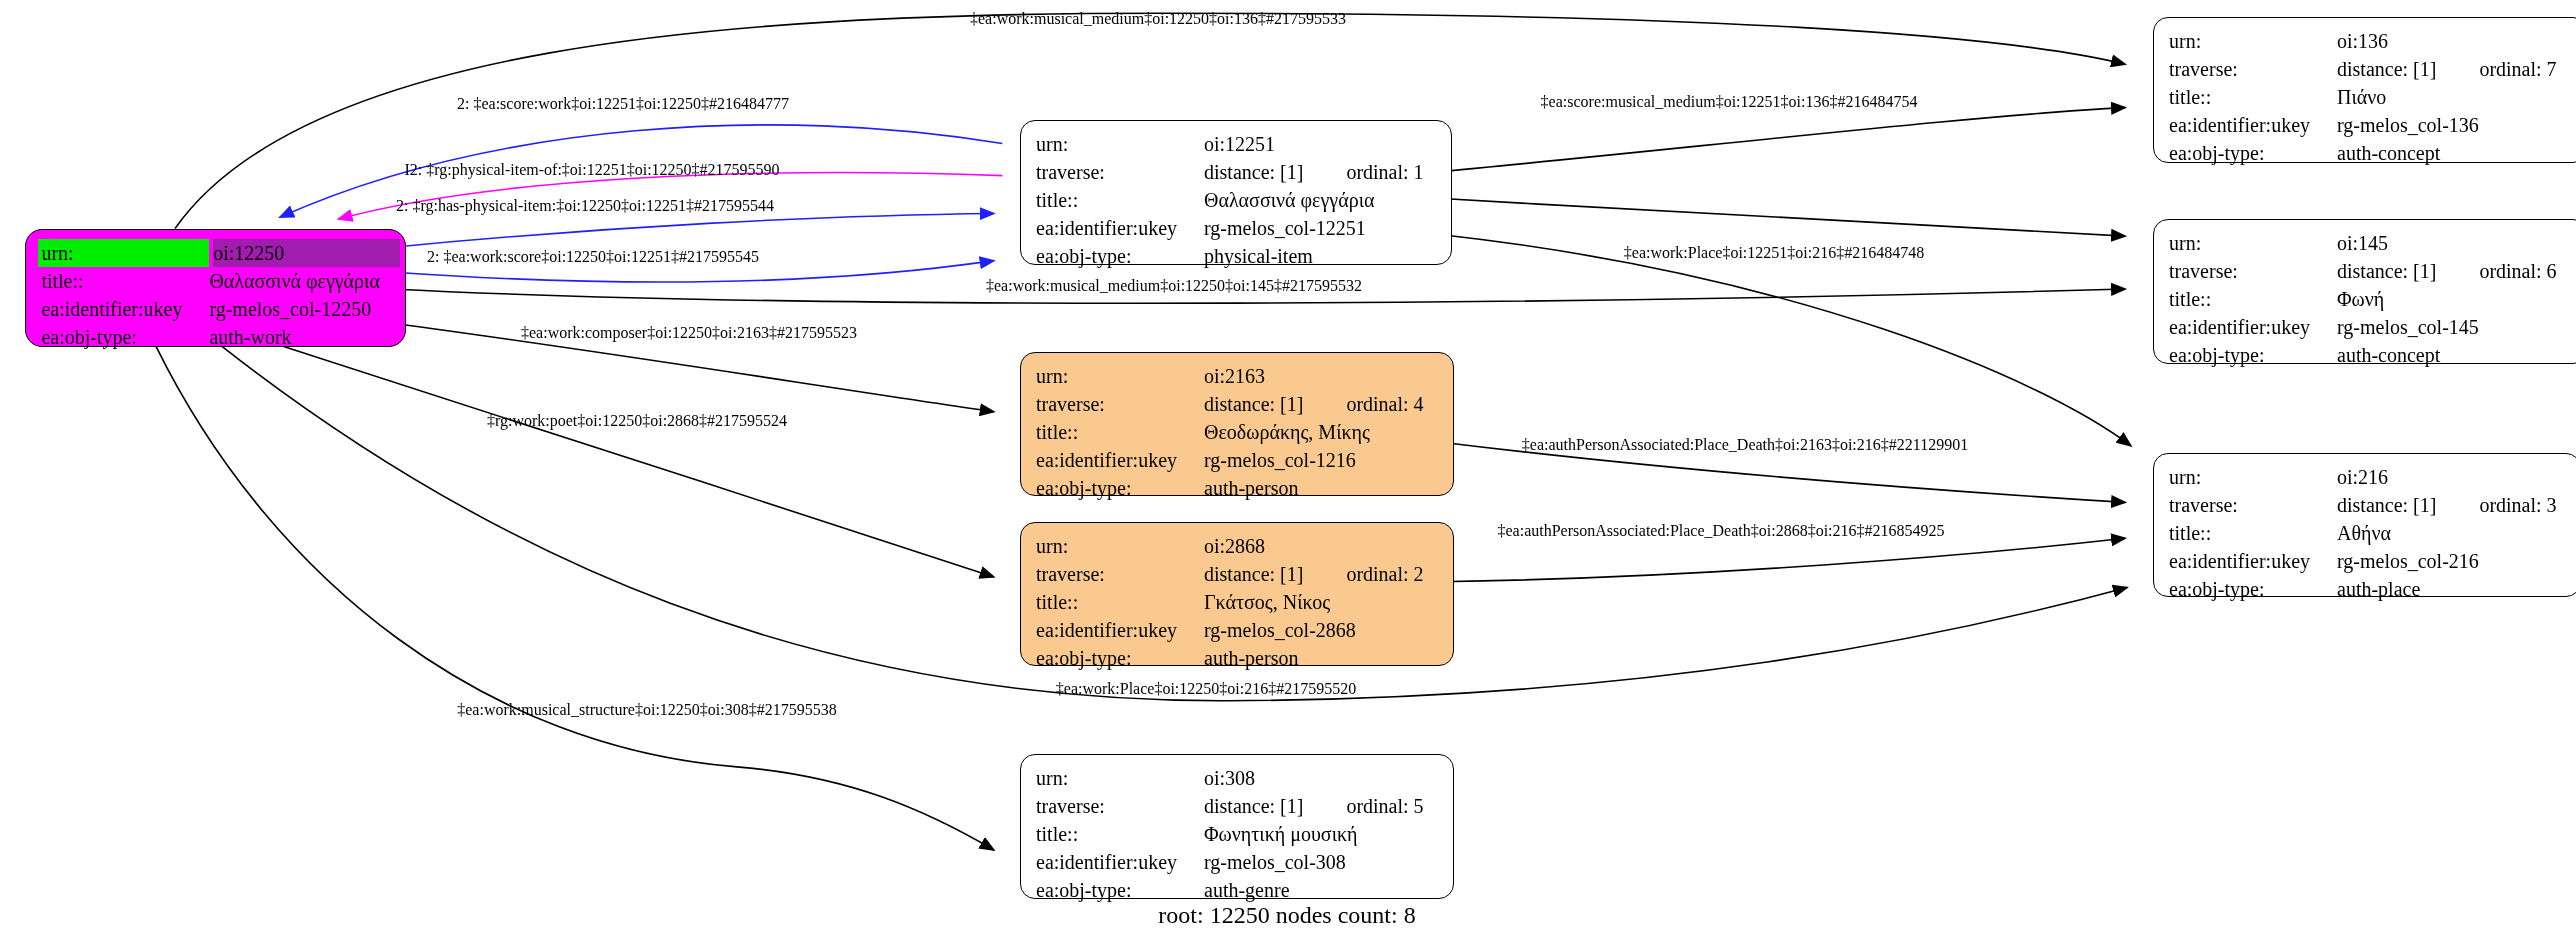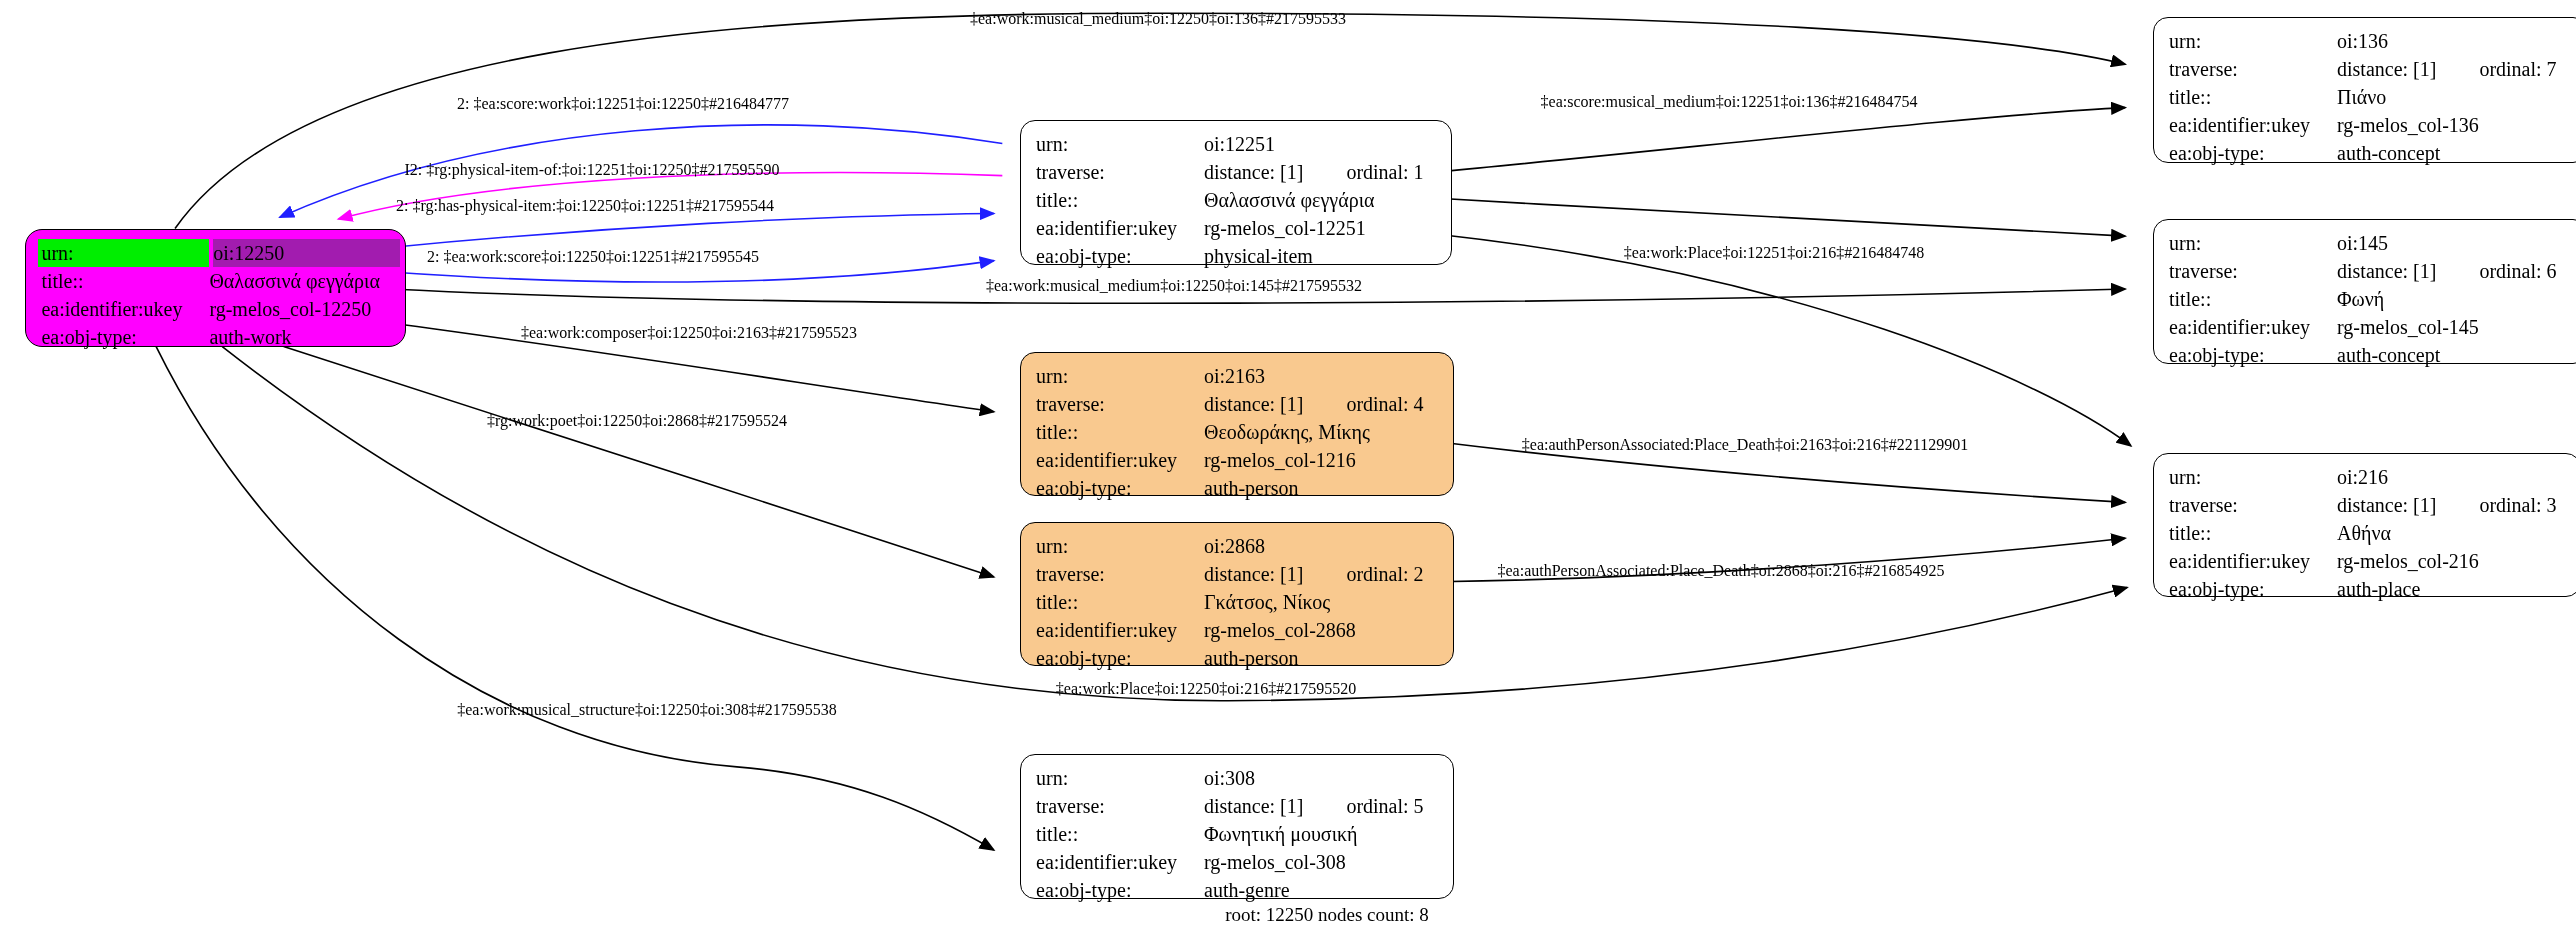--- a/index.html
+++ b/index.html
@@ -19,21 +19,21 @@
   .node .val{flex:1;display:flex;}
   .node .extra{margin-left:43px;}
   .node.root{border-width:1.9px;border-radius:17px;}
   .node .row.hl .lab{margin-right:3.8px;padding-left:3.8px;margin-left:-3.8px;}
   .elabel{
     position:absolute;transform:translate(-50%,-50%);
     white-space:nowrap;font-size:16px;
   }
   .caption{
     position:absolute;transform:translate(-50%,-50%);
-    white-space:nowrap;font-size:19px;margin-left:40px;
+    white-space:nowrap;font-size:24px;
   }
 </style>
 </head>
 <body>
 
 <div id="canvas">
 
   <svg id="edges" viewBox="0 0 2727 989" xmlns="http://www.w3.org/2000/svg">
     <defs>
       <marker id="arr-black" markerUnits="userSpaceOnUse" markerWidth="18" markerHeight="14" refX="15" refY="7" orient="auto">
@@ -327,19 +327,19 @@
   <div class="elabel" style="left:623px;top:104px;">2: ‡ea:score:work‡oi:12251‡oi:12250‡#216484777</div>
   <div class="elabel" style="left:592px;top:170px;">I2: ‡rg:physical-item-of:‡oi:12251‡oi:12250‡#217595590</div>
   <div class="elabel" style="left:585px;top:206px;">2: ‡rg:has-physical-item:‡oi:12250‡oi:12251‡#217595544</div>
   <div class="elabel" style="left:593px;top:257px;">2: ‡ea:work:score‡oi:12250‡oi:12251‡#217595545</div>
   <div class="elabel" style="left:1174px;top:286px;">‡ea:work:musical_medium‡oi:12250‡oi:145‡#217595532</div>
   <div class="elabel" style="left:1729px;top:102px;">‡ea:score:musical_medium‡oi:12251‡oi:136‡#216484754</div>
   <div class="elabel" style="left:1774px;top:253px;">‡ea:work:Place‡oi:12251‡oi:216‡#216484748</div>
   <div class="elabel" style="left:689px;top:333px;">‡ea:work:composer‡oi:12250‡oi:2163‡#217595523</div>
   <div class="elabel" style="left:637px;top:421px;">‡rg:work:poet‡oi:12250‡oi:2868‡#217595524</div>
   <div class="elabel" style="left:1721px;top:445px;margin-left:24px;">‡ea:authPersonAssociated:Place_Death‡oi:2163‡oi:216‡#221129901</div>
-  <div class="elabel" style="left:1721px;top:531px;margin-top:40px;">‡ea:authPersonAssociated:Place_Death‡oi:2868‡oi:216‡#216854925</div>
+  <div class="elabel" style="left:1721px;top:531px;">‡ea:authPersonAssociated:Place_Death‡oi:2868‡oi:216‡#216854925</div>
   <div class="elabel" style="left:1206px;top:689px;">‡ea:work:Place‡oi:12250‡oi:216‡#217595520</div>
   <div class="elabel" style="left:647px;top:710px;">‡ea:work:musical_structure‡oi:12250‡oi:308‡#217595538</div>
 
   <div class="caption" style="left:1287px;top:915px;">root: 12250 nodes count: 8</div>
 </div>
 
 
 </body></html>

